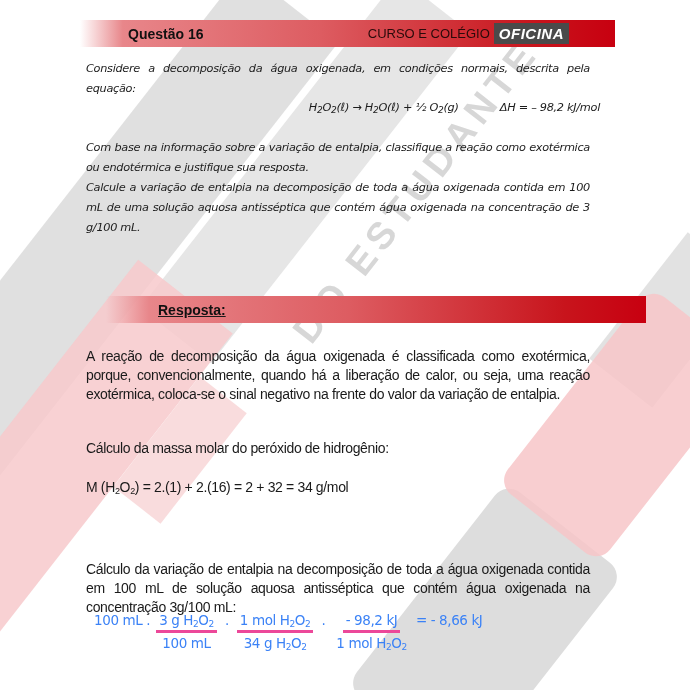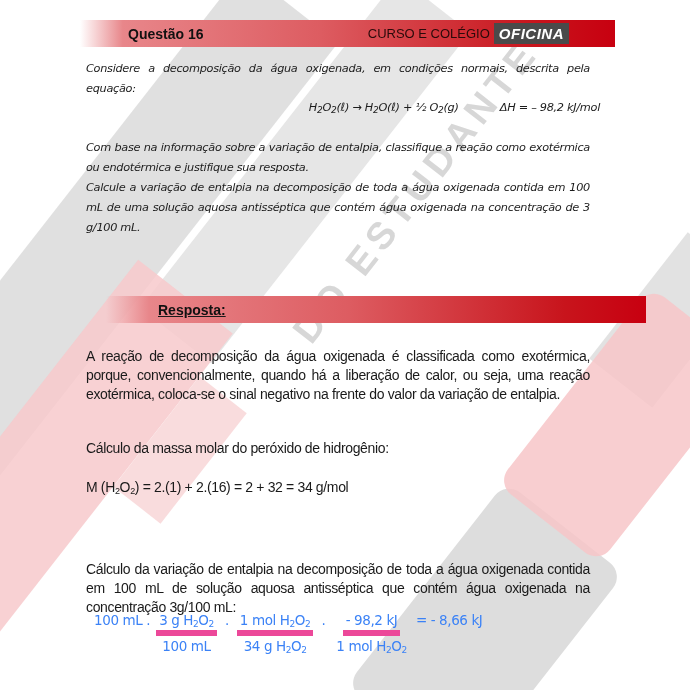--- a/index.html
+++ b/index.html
@@ -90,21 +90,21 @@
     .a-3 { top: 478px; }
     .a-4 { top: 533px; margin-top: 27px; }
     sub { font-size: 9px; vertical-align: -2px; line-height: 0; }
 
     .calc {
       position: absolute; left: 94px; top: 612px; display: flex; align-items: flex-start;
       font-family: "DejaVu Sans", sans-serif; font-size: 13.5px; color: #3b82f6;
       letter-spacing: -0.4px;
     }
     .frac { display: inline-flex; flex-direction: column; align-items: center; margin: 0 6px; }
-    .frac .num { padding: 0 3px 2px 3px; border-bottom: 6px solid #ec4899; }
+    .frac .num { padding: 0 3px 2px 3px; border-bottom: 3px solid #ec4899; }
     .frac .den { padding: 2px 3px 0 3px; }
     .dot { margin: 0 2px; }
   </style>
 </head>
 <body>
 
 <div class="wm wm-grey-1"></div>
 <div class="wm wm-grey-2"></div>
 <div class="wm wm-grey-3"></div>
 <div class="wm wm-grey-4"></div>

